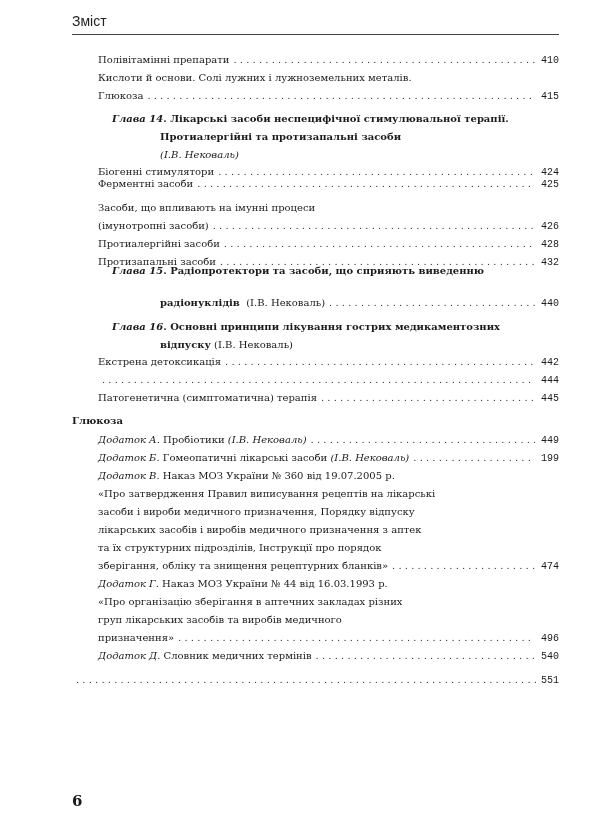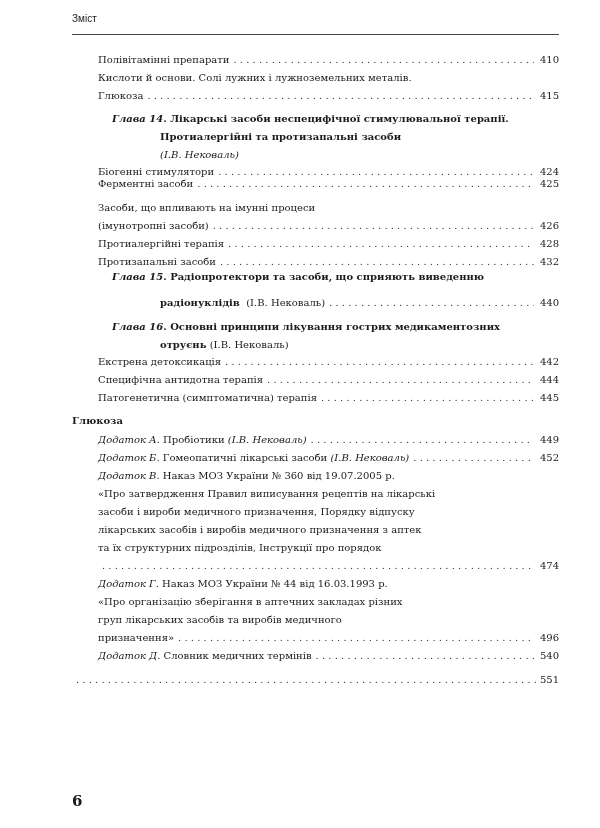--- a/index.html
+++ b/index.html
@@ -1,26 +1,26 @@
 <!DOCTYPE html>
 <html><head>
 <meta charset="utf-8">
 <style>
   html, body { margin: 0; padding: 0; background: #ffffff; }
   body { width: 600px; height: 828px; position: relative; overflow: hidden;
          font-family: "DejaVu Serif", "Liberation Serif", serif; color: #1a1a1a; }
   .running-head { position: absolute; left: 72px; top: 13px;
-                  font-family: "Liberation Sans", "DejaVu Sans", sans-serif; font-size: 10px; color: #222; }
+                  font-family: "Liberation Sans", "DejaVu Sans", sans-serif; font-size: 14px; color: #222; }
   .rule { position: absolute; left: 72px; width: 487px; top: 34px; height: 0; border-top: 1px solid #444; }
   .line { position: absolute; font-size: 10px; line-height: 18px; white-space: nowrap; height: 18px; }
   .lead { display: flex; align-items: baseline; }
   .lead .txt { flex: 0 0 auto; }
   .lead .dots { flex: 1 1 auto; overflow: hidden; white-space: nowrap; letter-spacing: 2.6px; margin: 0 6px 0 4px; color: #333; }
   .lead .dots::before { content: ". . . . . . . . . . . . . . . . . . . . . . . . . . . . . . . . . . . . . . . . . . . . . . . . . . . . . . . . . . . . . . . . . . . . . . . . . . . . . . . . . . . . . . . . . . . . . . . . . . . . . . . . . . . . . . . . . . . . . . . . . . . . ."; letter-spacing: 0; }
-  .lead .pg { flex: 0 0 auto; text-align: right; }
+  .lead .pg { flex: 0 0 auto; text-align: right; font-family: Liberation Mono, monospace; }
   .b { font-weight: bold; }
   .i { font-style: italic; }
   .bi { font-weight: bold; font-style: italic; margin-left: 40px; }
   .l1 { left: 98px; width: 461px; }     
   .lch { left: 72px; width: 487px; }    
   .lcont { left: 160px; width: 399px; } 
   .page-number { position: absolute; left: 72px; top: 792px; font-size: 15px; font-weight: bold; }
 </style>
 </head>
 <body>
@@ -62,82 +62,82 @@
   </div>
   <div class="line l1" style="top:199px">
     <span>Засоби, що впливають на імунні процеси</span>
   </div>
   <div class="line lead l1" style="top:217px">
     <span class="txt">(імунотропні засоби)</span>
     <span class="dots"></span>
     <span class="pg">426</span>
   </div>
   <div class="line lead l1" style="top:235px">
-    <span class="txt">Протиалергійні терапія</span>
+    <span class="txt">Протиалергійні засоби</span>
     <span class="dots"></span>
     <span class="pg">428</span>
   </div>
   <div class="line lead l1" style="top:253px">
     <span class="txt">Протизапальні засоби</span>
     <span class="dots"></span>
     <span class="pg">432</span>
   </div>
 
-  <div class="line lch" style="top:268px">
+  <div class="line lch" style="top:262px">
     <span class="bi">Глава 15</span><span class="b">. </span><span class="b">Радіопротектори та засоби, що сприяють виведенню</span>
   </div>
   <div class="line lead lcont" style="top:294px">
     <span class="txt"><span class="b">радіонуклідів</span>&nbsp; <span>(І.В. Нековаль)</span></span>
     <span class="dots"></span>
     <span class="pg">440</span>
   </div>
 
   <div class="line lch" style="top:318px">
     <span class="bi">Глава 16</span><span class="b">. </span><span class="b">Основні принципи лікування гострих медикаментозних</span>
   </div>
   <div class="line lcont" style="top:336px">
-    <span class="b">отруєнь</span> <span>(І.В. Нековаль)</span>
+    <span class="b">відпуску</span> <span>(І.В. Нековаль)</span>
   </div>
   <div class="line lead l1" style="top:353px">
     <span class="txt">Екстрена детоксикація</span>
     <span class="dots"></span>
     <span class="pg">442</span>
   </div>
   <div class="line lead l1" style="top:371px">
-    <span class="txt">Специфічна антидотна терапія</span>
     <span class="dots"></span>
     <span class="pg">444</span>
   </div>
   <div class="line lead l1" style="top:389px">
     <span class="txt">Патогенетична (симптоматична) терапія</span>
     <span class="dots"></span>
     <span class="pg">445</span>
   </div>
 
   <div class="line lch b" style="top:412px">Глюкоза</div>
 
   <div class="line lead l1" style="top:431px">
     <span class="txt"><span class="i">Додаток А</span>. <span>Пробіотики</span> <span class="i">(І.В. Нековаль)</span></span>
     <span class="dots"></span>
     <span class="pg">449</span>
   </div>
   <div class="line lead l1" style="top:449px">
     <span class="txt"><span class="i">Додаток Б</span>. <span>Гомеопатичні лікарські засоби</span> <span class="i">(І.В. Нековаль)</span></span>
     <span class="dots"></span>
-    <span class="pg">452</span>
+    <span class="pg">199</span>
   </div>
 
   <div class="line l1" style="top:467px">
     <span class="i">Додаток В</span>. <span>Наказ МОЗ України № 360 від 19.07.2005 р.</span>
   </div>
   <div class="line l1" style="top:485px">«Про затвердження Правил виписування рецептів на лікарські</div>
   <div class="line l1" style="top:503px">засоби і вироби медичного призначення, Порядку відпуску</div>
   <div class="line l1" style="top:521px">лікарських засобів і виробів медичного призначення з аптек</div>
   <div class="line l1" style="top:539px">та їх структурних підрозділів, Інструкції про порядок</div>
   <div class="line lead l1" style="top:557px">
+    <span class="txt">зберігання, обліку та знищення рецептурних бланків»</span>
     <span class="dots"></span>
     <span class="pg">474</span>
   </div>
 
   <div class="line l1" style="top:575px">
     <span class="i">Додаток Г</span>. <span>Наказ МОЗ України № 44 від 16.03.1993 р.</span>
   </div>
   <div class="line l1" style="top:593px">«Про організацію зберігання в аптечних закладах різних</div>
   <div class="line l1" style="top:611px">груп лікарських засобів та виробів медичного</div>
   <div class="line lead l1" style="top:629px">

